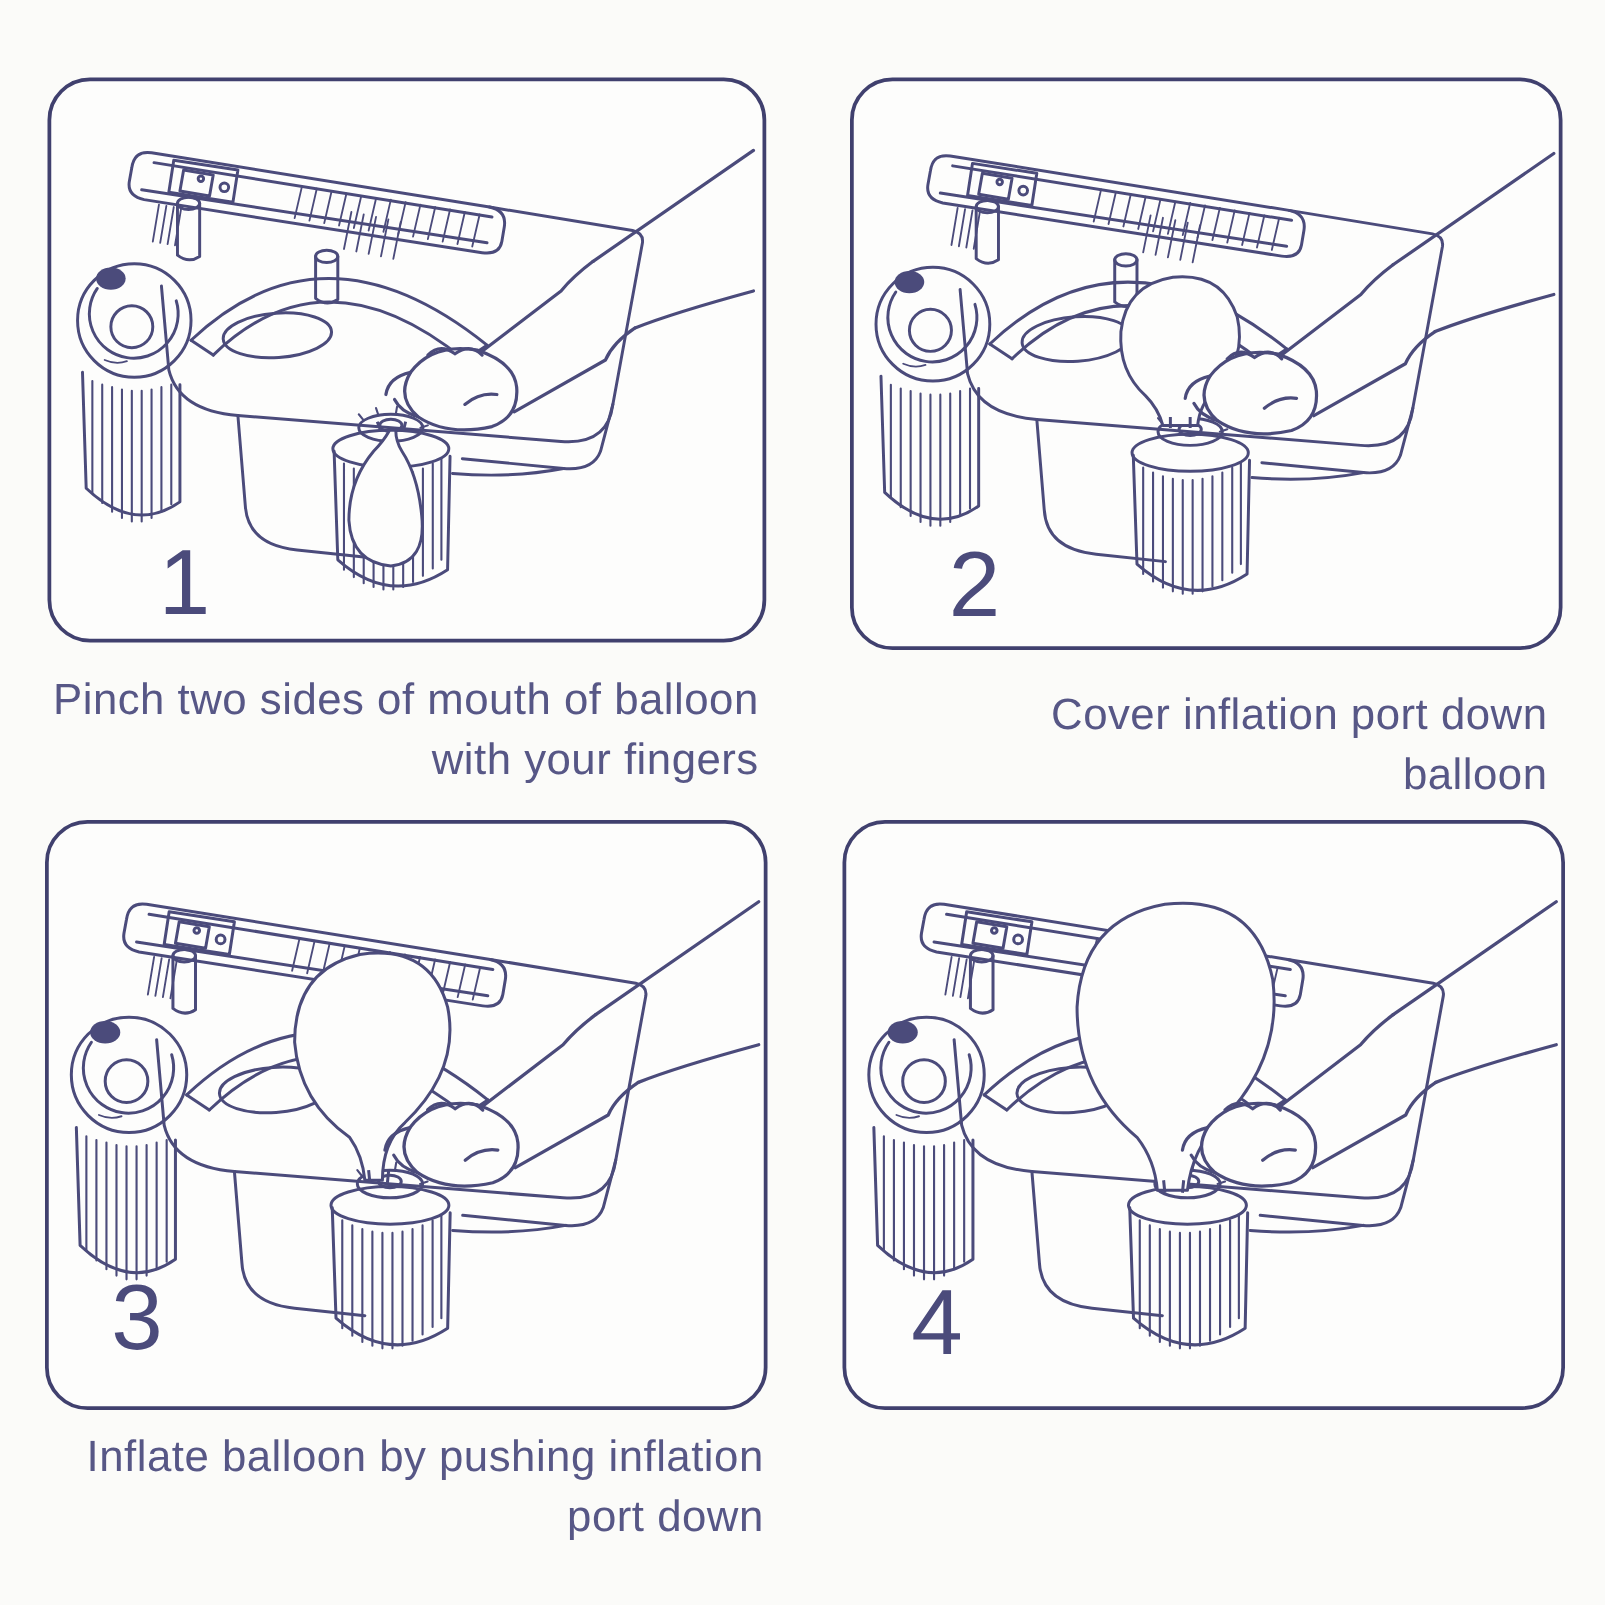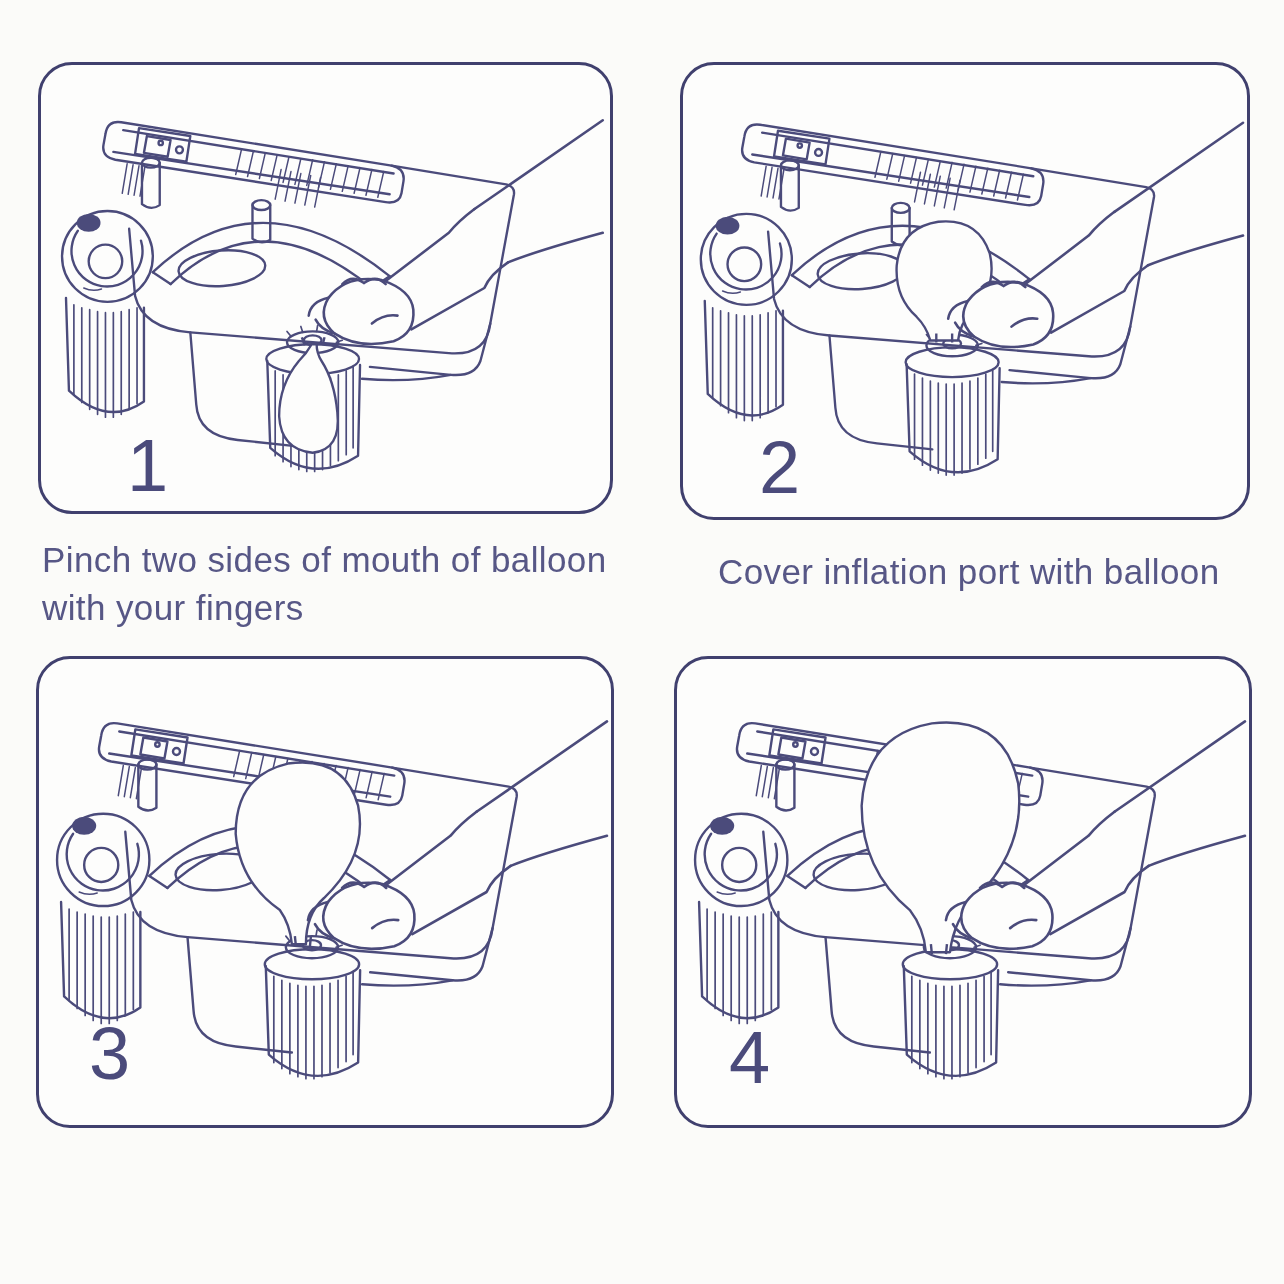--- a/index.html
+++ b/index.html
@@ -33,20 +33,21 @@
   .p1 .num{left:86px;bottom:8px;}
   .p2 .num{left:76px;bottom:12px;}
   .p3 .num{left:50px;bottom:34px;}
   .p4 .num{left:52px;bottom:30px;}
   .caption{
     position:absolute;
     font-size:35px;
     line-height:1.38;
     color:#575786;
     letter-spacing:0.4px;
+    text-align:right;
   }
   .c1{left:42px;top:536px;width:565px;}
   .c2{left:718px;top:548px;width:520px;}
   .c3{left:46px;top:1142px;width:565px;}
   .c4{left:680px;top:1146px;width:585px;}
   .defs-holder{position:absolute;width:0;height:0;overflow:hidden;}
 </style>
 </head>
 <body>
 
@@ -146,30 +147,31 @@
   <div class="caption c1">Pinch two sides of mouth of balloon with your fingers</div>
 
   <section class="panel p2" aria-label="Hand stretching the balloon mouth over the inflation port of the pump">
     <svg viewBox="0 0 570 452" preserveAspectRatio="xMidYMid meet">
       <use href="#machine" xlink:href="#machine"></use>
       <use href="#balloon-small" xlink:href="#balloon-small"></use>
       <use href="#arm" xlink:href="#arm"></use>
     </svg>
     <div class="num">2</div>
   </section>
-  <div class="caption c2">Cover inflation port with balloon</div>
+  <div class="caption c2">Cover inflation port down balloon</div>
 
   <section class="panel p3" aria-label="Balloon inflating on the port while the hand pushes the inflation port down">
     <svg viewBox="0 0 570 452" preserveAspectRatio="xMidYMid meet">
       <use href="#machine" xlink:href="#machine"></use>
       <use href="#balloon-medium" xlink:href="#balloon-medium"></use>
       <use href="#arm" xlink:href="#arm"></use>
     </svg>
     <div class="num">3</div>
   </section>
+  <div class="caption c3">Inflate balloon by pushing inflation port down</div>
 
   <section class="panel p4" aria-label="Large inflated balloon on the port as the hand releases the inflation port">
     <svg viewBox="0 0 570 452" preserveAspectRatio="xMidYMid meet">
       <use href="#machine" xlink:href="#machine"></use>
       <use href="#balloon-large" xlink:href="#balloon-large"></use>
       <use href="#arm" xlink:href="#arm"></use>
     </svg>
     <div class="num">4</div>
   </section>
 

